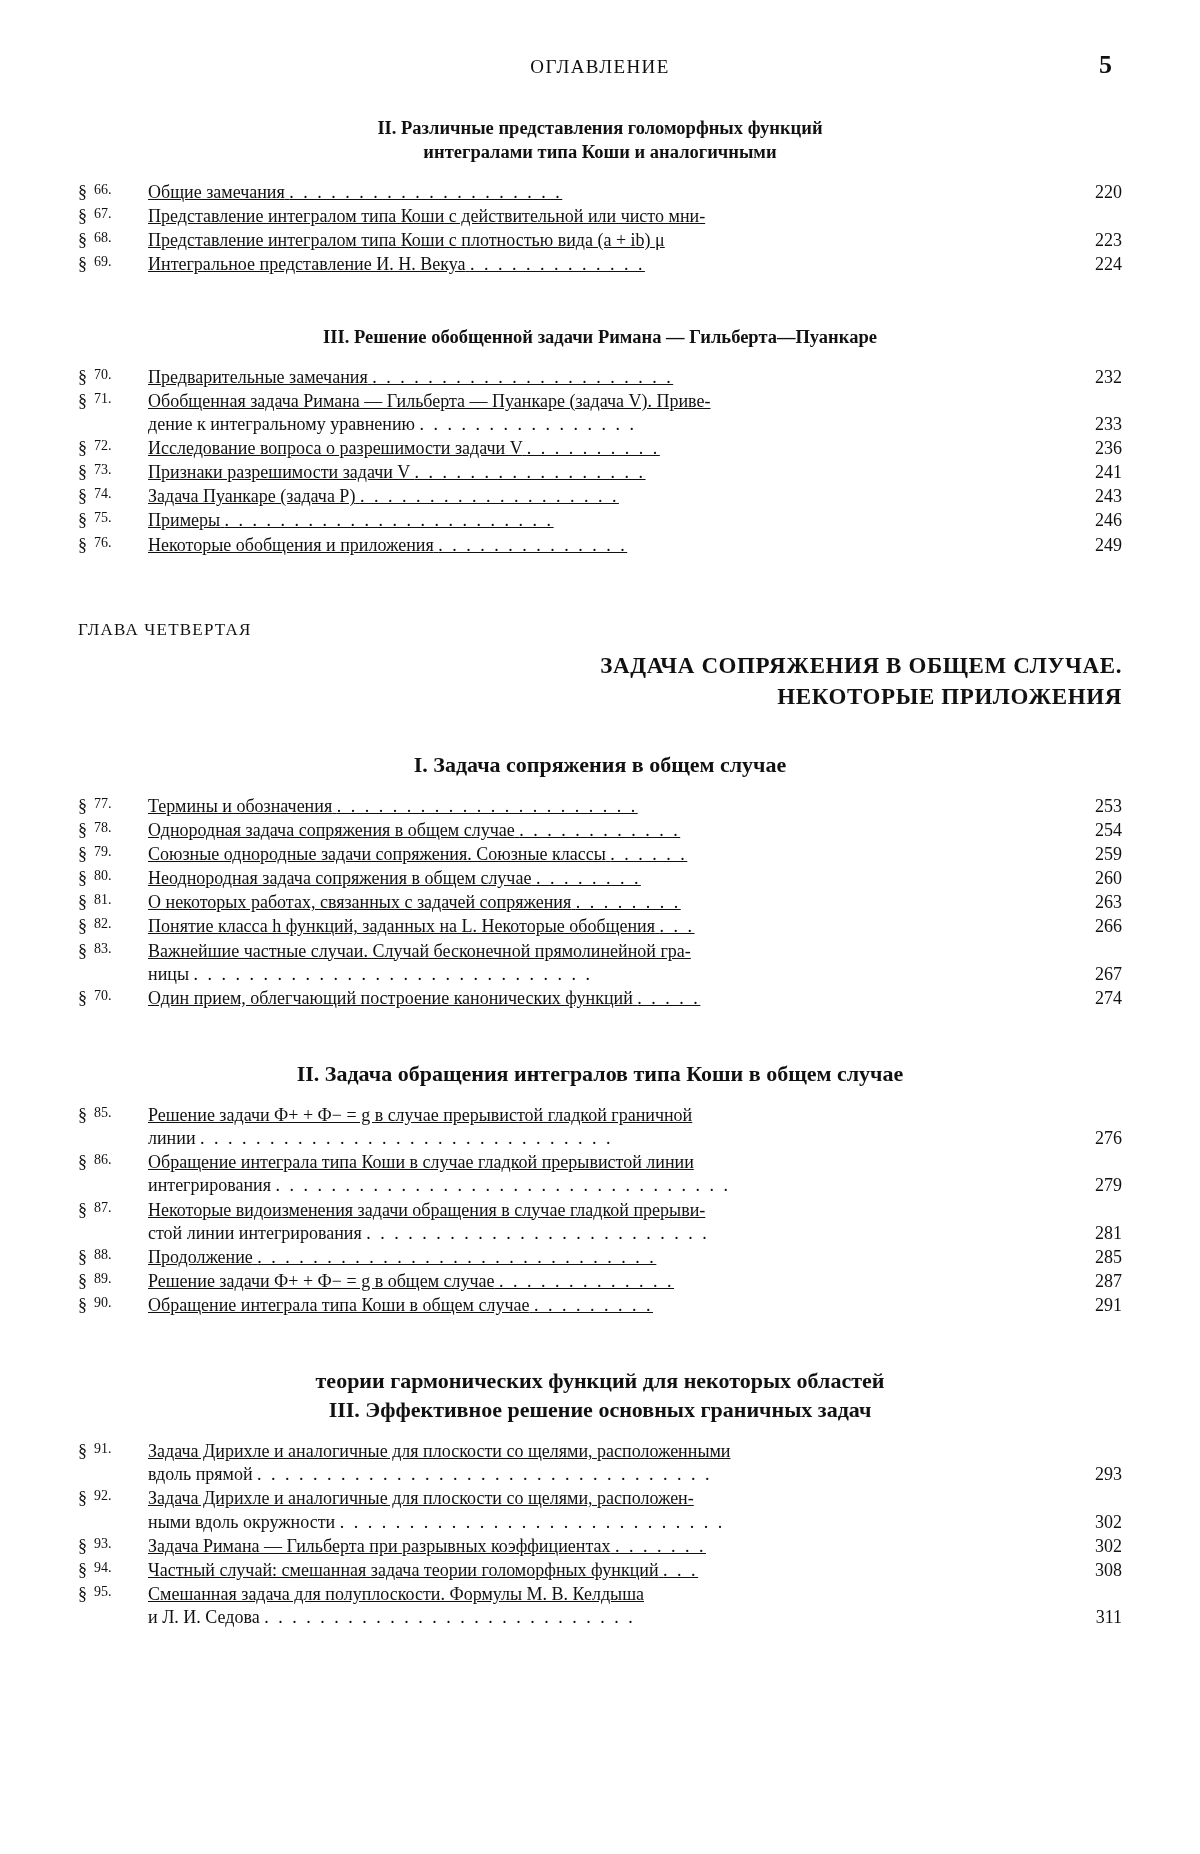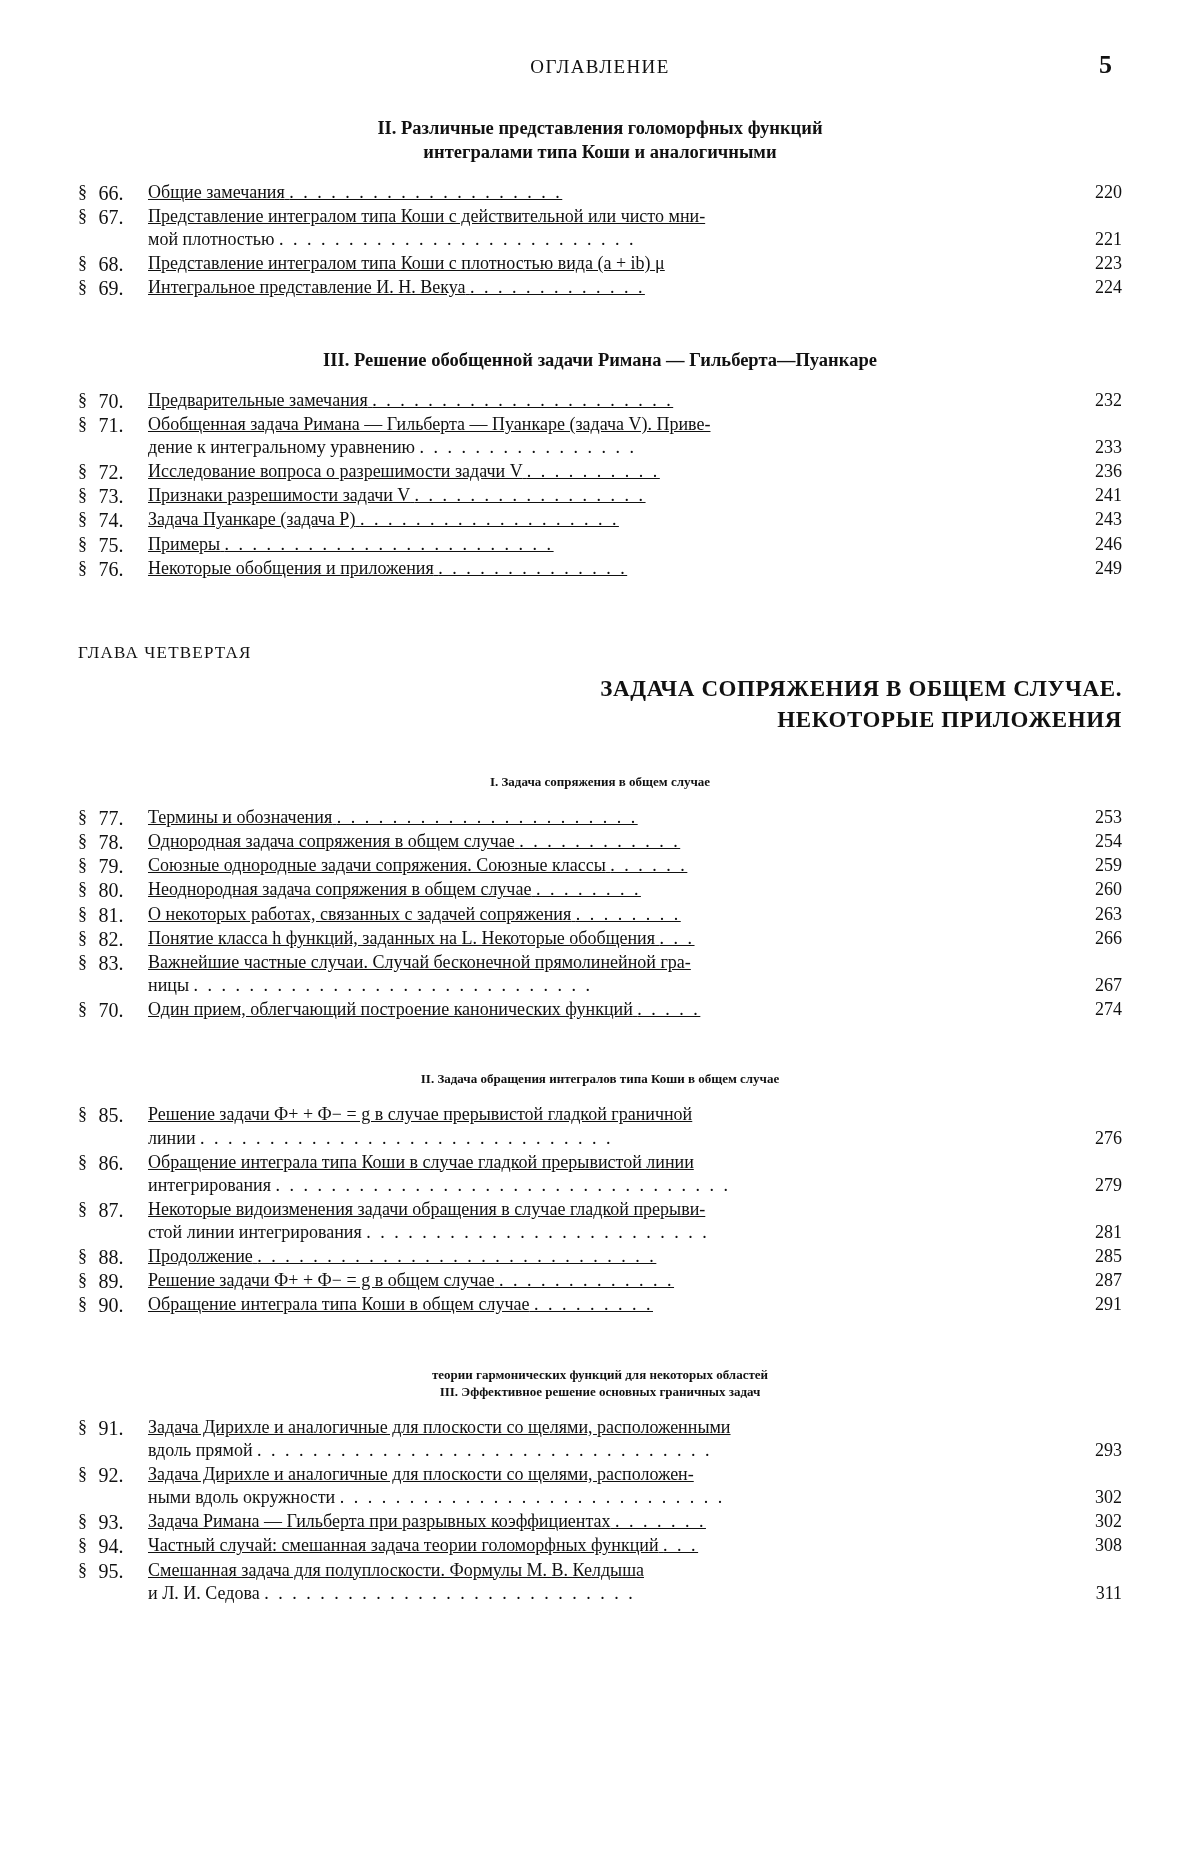--- a/index.html
+++ b/index.html
@@ -44,21 +44,21 @@
   }
   .sec-title {
     text-align: center;
     font-weight: bold;
     font-size: 18.5px;
     line-height: 1.32;
     margin: 0 0 16px 0;
     font-family: Liberation Serif, serif;
   }
   .sec-title.small {
-    font-size: 13px;
+    font-size: 22px;
   }
   .chapter-label {
     text-align: left;
     font-size: 17px;
     letter-spacing: 1.2px;
     margin: 0 0 10px 0;
   }
   .chapter-title {
     text-align: right;
     font-weight: bold;
@@ -82,22 +82,22 @@
     position: absolute;
     left: 0;
     top: 0;
     font-size: 18px;
   }
   .entry .num {
     position: absolute;
     left: 16px;
     top: 0;
     width: 34px;
-    text-align: center;
-    font-size: 20px;
+    text-align: left;
+    font-size: 14px;
   }
   .entry .body {
     display: block;
     margin-left: 30px;
     padding-right: 62px;
     position: relative;
     text-decoration: underline;
   }
   .entry .txt {
     display: inline;
@@ -151,25 +151,20 @@
         <span class="pg">220</span>
       </span>
     </div>
 
     <div class="entry">
       <span class="mark">§</span>
       <span class="num">67.</span>
       <span class="body">
         <span class="txt">Представление интегралом типа Коши с действительной или чисто мни-</span>
       </span>
-      <span class="cont">
-        <span class="txt">мой плотностью</span>
-        <span class="dots"> . . . . . . . . . . . . . . . . . . . . . . . . . . </span>
-        <span class="pg">221</span>
-      </span>
     </div>
 
     <div class="entry">
       <span class="mark">§</span>
       <span class="num">68.</span>
       <span class="body">
         <span class="txt">Представление интегралом типа Коши с плотностью вида (a + ib) μ</span>
         <span class="pg">223</span>
       </span>
     </div>

